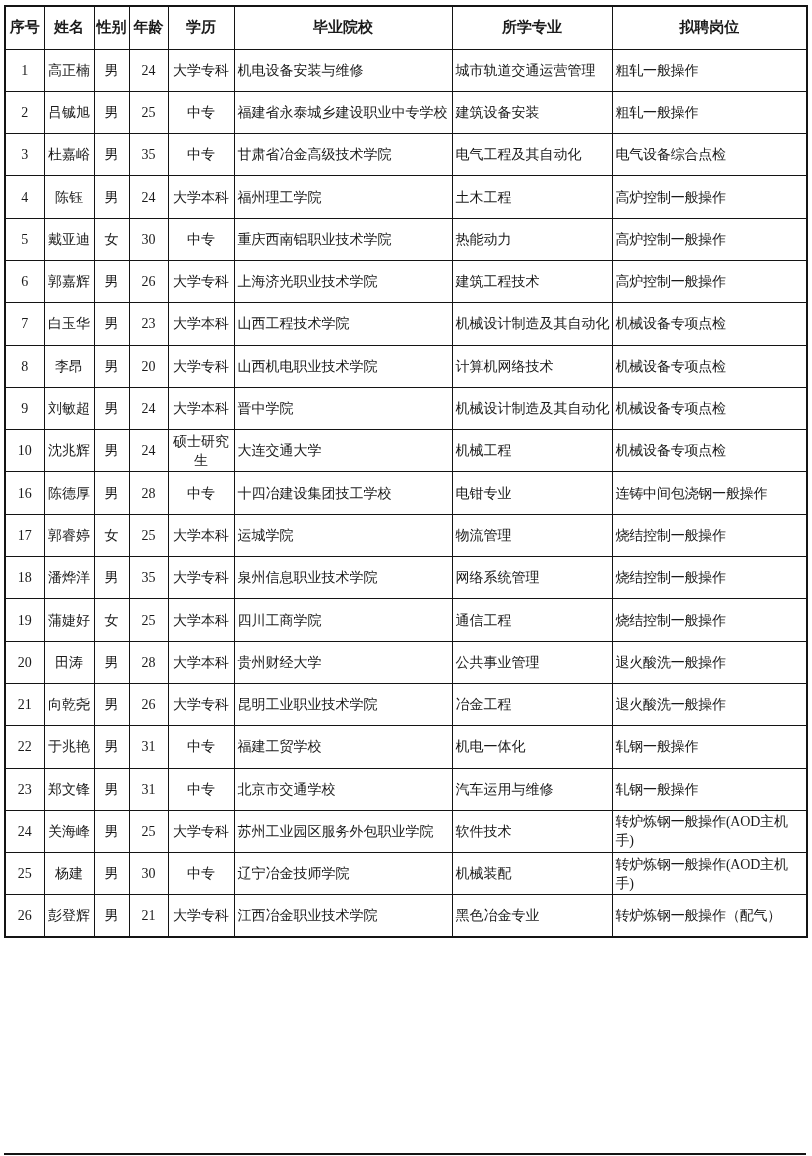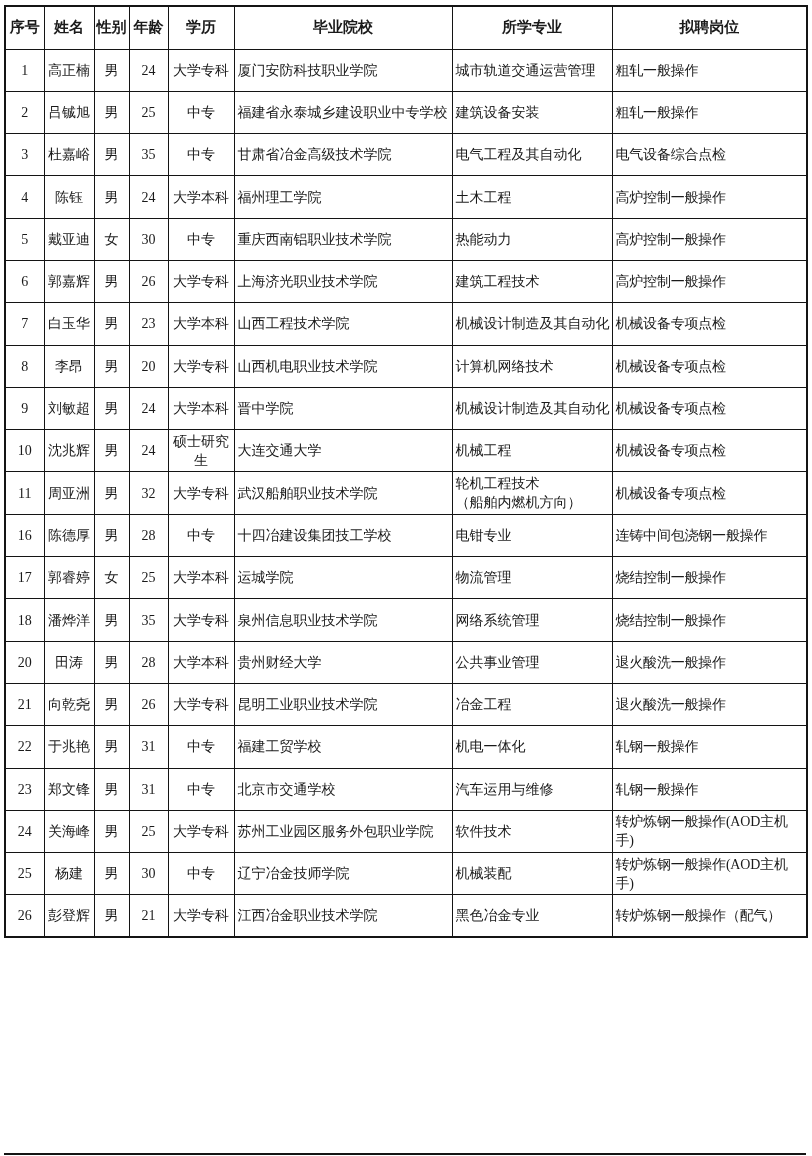--- a/index.html
+++ b/index.html
@@ -84,21 +84,21 @@
           <th class="al-c hcol-7">拟聘岗位</th>
         </tr>
     </thead>
     <tbody>
         <tr>
           <td class="al-c col-0">1</td>
           <td class="al-c col-1">高正楠</td>
           <td class="al-c col-2">男</td>
           <td class="al-c col-3">24</td>
           <td class="al-c col-4">大学专科</td>
-          <td class="al-l col-5">厦门安防科技职业学院</td>
+          <td class="al-l col-5">机电设备安装与维修</td>
           <td class="al-l col-6">城市轨道交通运营管理</td>
           <td class="al-l col-7">粗轧一般操作</td>
         </tr>
         <tr>
           <td class="al-c col-0">2</td>
           <td class="al-c col-1">吕铖旭</td>
           <td class="al-c col-2">男</td>
           <td class="al-c col-3">25</td>
           <td class="al-c col-4">中专</td>
           <td class="al-l col-5">福建省永泰城乡建设职业中专学校</td>
@@ -179,31 +179,20 @@
           <td class="al-c col-0">10</td>
           <td class="al-c col-1">沈兆辉</td>
           <td class="al-c col-2">男</td>
           <td class="al-c col-3">24</td>
           <td class="al-c col-4">硕士研究生</td>
           <td class="al-l col-5">大连交通大学</td>
           <td class="al-l col-6">机械工程</td>
           <td class="al-l col-7">机械设备专项点检</td>
         </tr>
         <tr>
-          <td class="al-c col-0">11</td>
-          <td class="al-c col-1">周亚洲</td>
-          <td class="al-c col-2">男</td>
-          <td class="al-c col-3">32</td>
-          <td class="al-c col-4">大学专科</td>
-          <td class="al-l col-5">武汉船舶职业技术学院</td>
-          <td class="al-l col-6">轮机工程技术
-（船舶内燃机方向）</td>
-          <td class="al-l col-7">机械设备专项点检</td>
-        </tr>
-        <tr>
           <td class="al-c col-0">16</td>
           <td class="al-c col-1">陈德厚</td>
           <td class="al-c col-2">男</td>
           <td class="al-c col-3">28</td>
           <td class="al-c col-4">中专</td>
           <td class="al-l col-5">十四冶建设集团技工学校</td>
           <td class="al-l col-6">电钳专业</td>
           <td class="al-l col-7">连铸中间包浇钢一般操作</td>
         </tr>
         <tr>
@@ -217,20 +206,30 @@
           <td class="al-l col-7">烧结控制一般操作</td>
         </tr>
         <tr>
           <td class="al-c col-0">18</td>
           <td class="al-c col-1">潘烨洋</td>
           <td class="al-c col-2">男</td>
           <td class="al-c col-3">35</td>
           <td class="al-c col-4">大学专科</td>
           <td class="al-l col-5">泉州信息职业技术学院</td>
           <td class="al-l col-6">网络系统管理</td>
+          <td class="al-l col-7">烧结控制一般操作</td>
+        </tr>
+        <tr>
+          <td class="al-c col-0">19</td>
+          <td class="al-c col-1">蒲婕好</td>
+          <td class="al-c col-2">女</td>
+          <td class="al-c col-3">25</td>
+          <td class="al-c col-4">大学本科</td>
+          <td class="al-l col-5">四川工商学院</td>
+          <td class="al-l col-6">通信工程</td>
           <td class="al-l col-7">烧结控制一般操作</td>
         </tr>
         <tr>
           <td class="al-c col-0">20</td>
           <td class="al-c col-1">田涛</td>
           <td class="al-c col-2">男</td>
           <td class="al-c col-3">28</td>
           <td class="al-c col-4">大学本科</td>
           <td class="al-l col-5">贵州财经大学</td>
           <td class="al-l col-6">公共事业管理</td>

